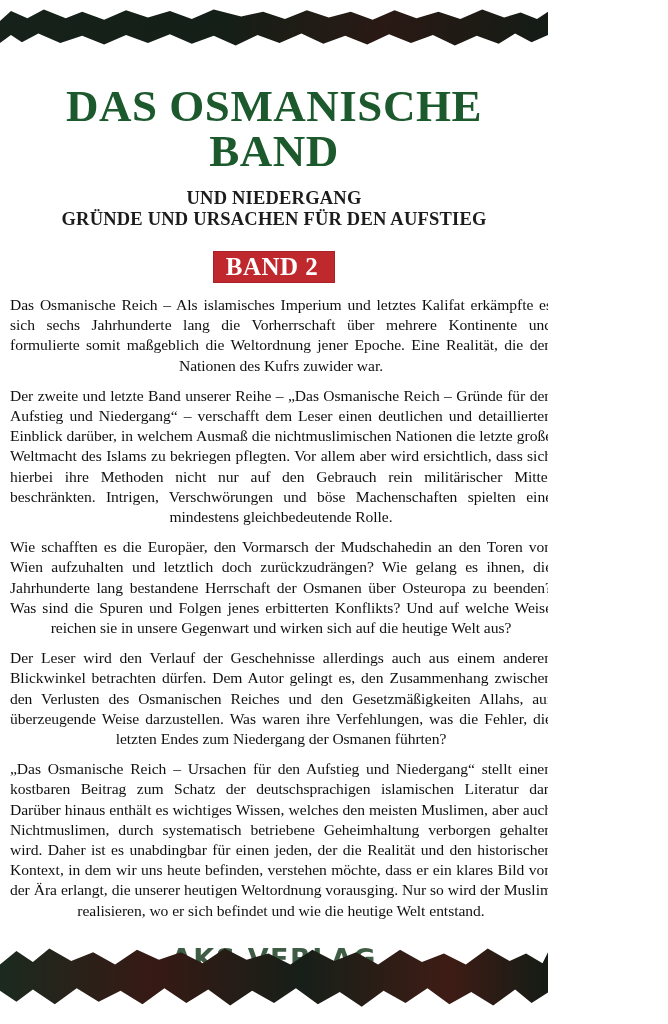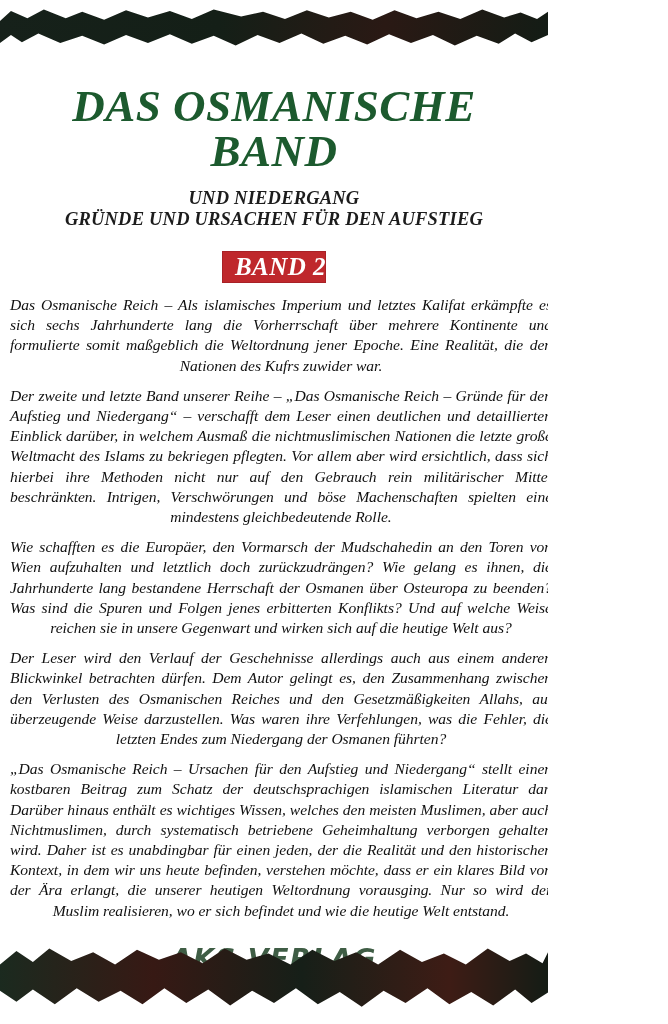--- a/index.html
+++ b/index.html
@@ -7,21 +7,20 @@
     width: 668px; height: 1024px;
     background: #ffffff;
     font-family: "Liberation Serif", serif;
     -webkit-font-smoothing: antialiased;
   }
   .cover {
     position: relative;
     width: 548px; height: 1024px;
     background: #ffffff;
     overflow: hidden;
-    font-style: italic;
   }
   
   .band {
     position: absolute; left: 0; right: 0;
     pointer-events: none;
   }
   .band-top {
     top: 7px; height: 40px;
     background: linear-gradient(100deg, #22森 0%, #16211a 0%, #141f17 40%, #2a1914 70%, #131c15 100%);
     background: linear-gradient(100deg, #16211a 0%, #141f17 40%, #2a1914 70%, #131c15 100%);
@@ -53,21 +52,21 @@
   }
   .subtitle span { display: block; }
   .badge-row { margin-top: 21px; text-align: center; }
   .badge {
     display: inline-block;
     background: #bf282c;
     color: #ffffff;
     font-weight: bold;
     font-size: 25px;
     line-height: 27px;
-    padding: 2px 0 3px 13px;
+    padding: 2px 17px 3px 13px;
     letter-spacing: 0.5px;
     box-shadow: inset 0 0 0 1px #a82126;
   }
   .blurb {
     width: 562px;
     margin: 12px auto 0 auto;
     color: #101010;
   }
   .blurb p {
     margin: 10px;

